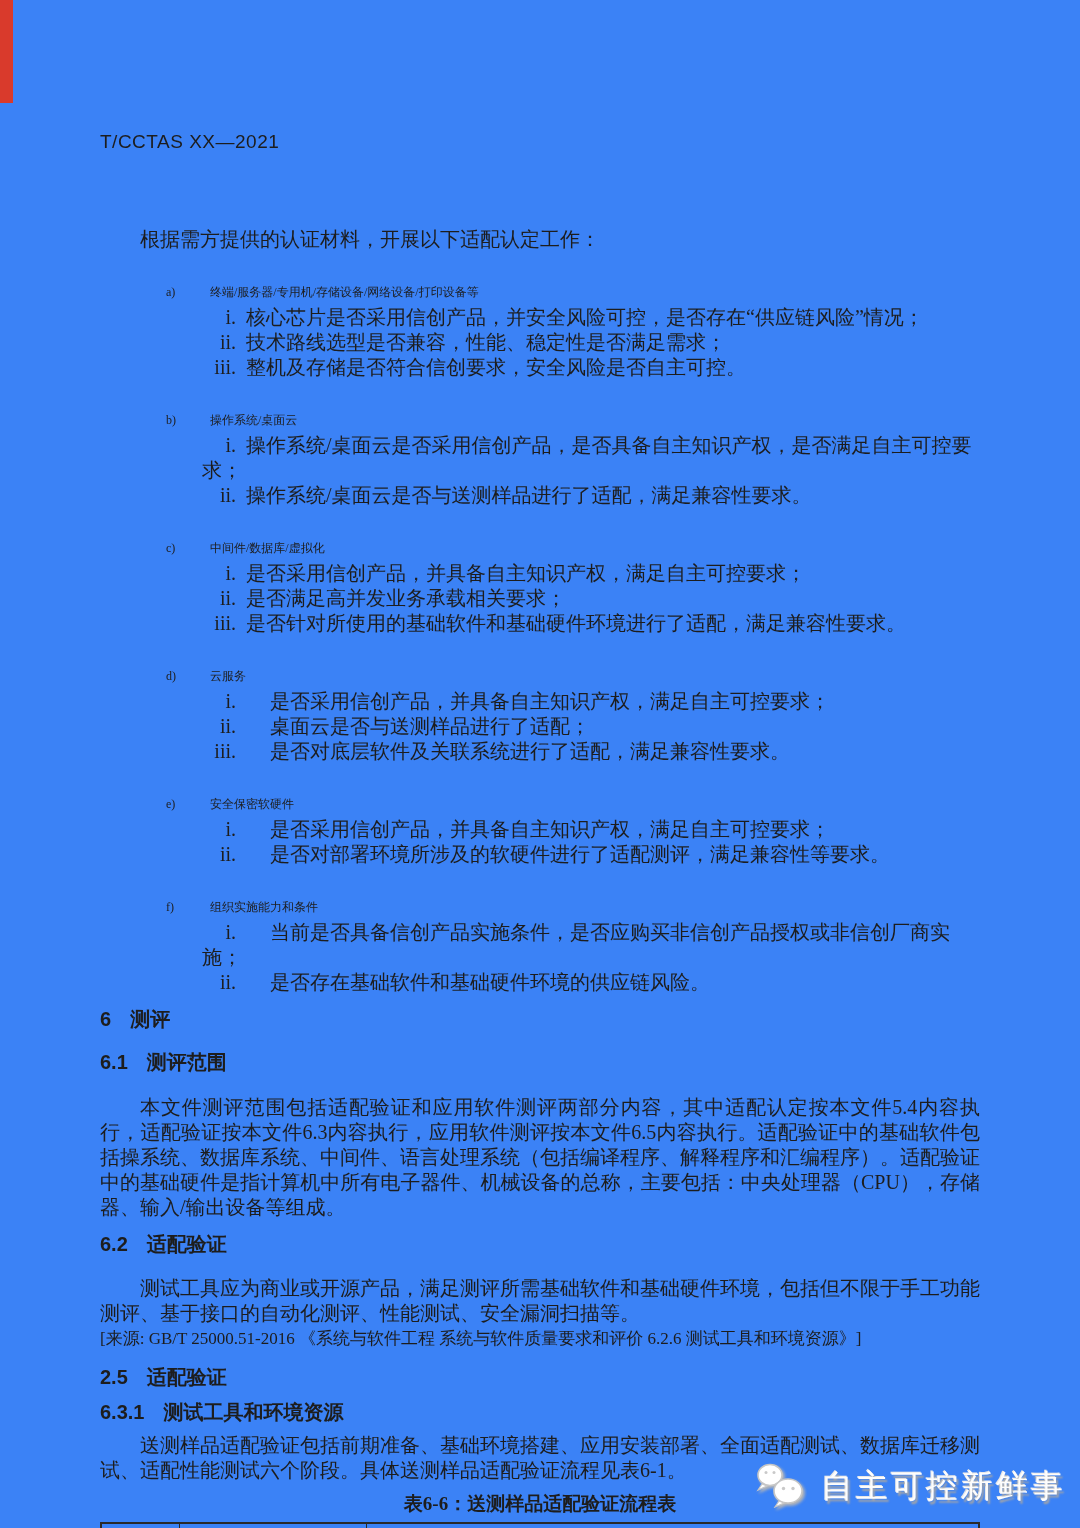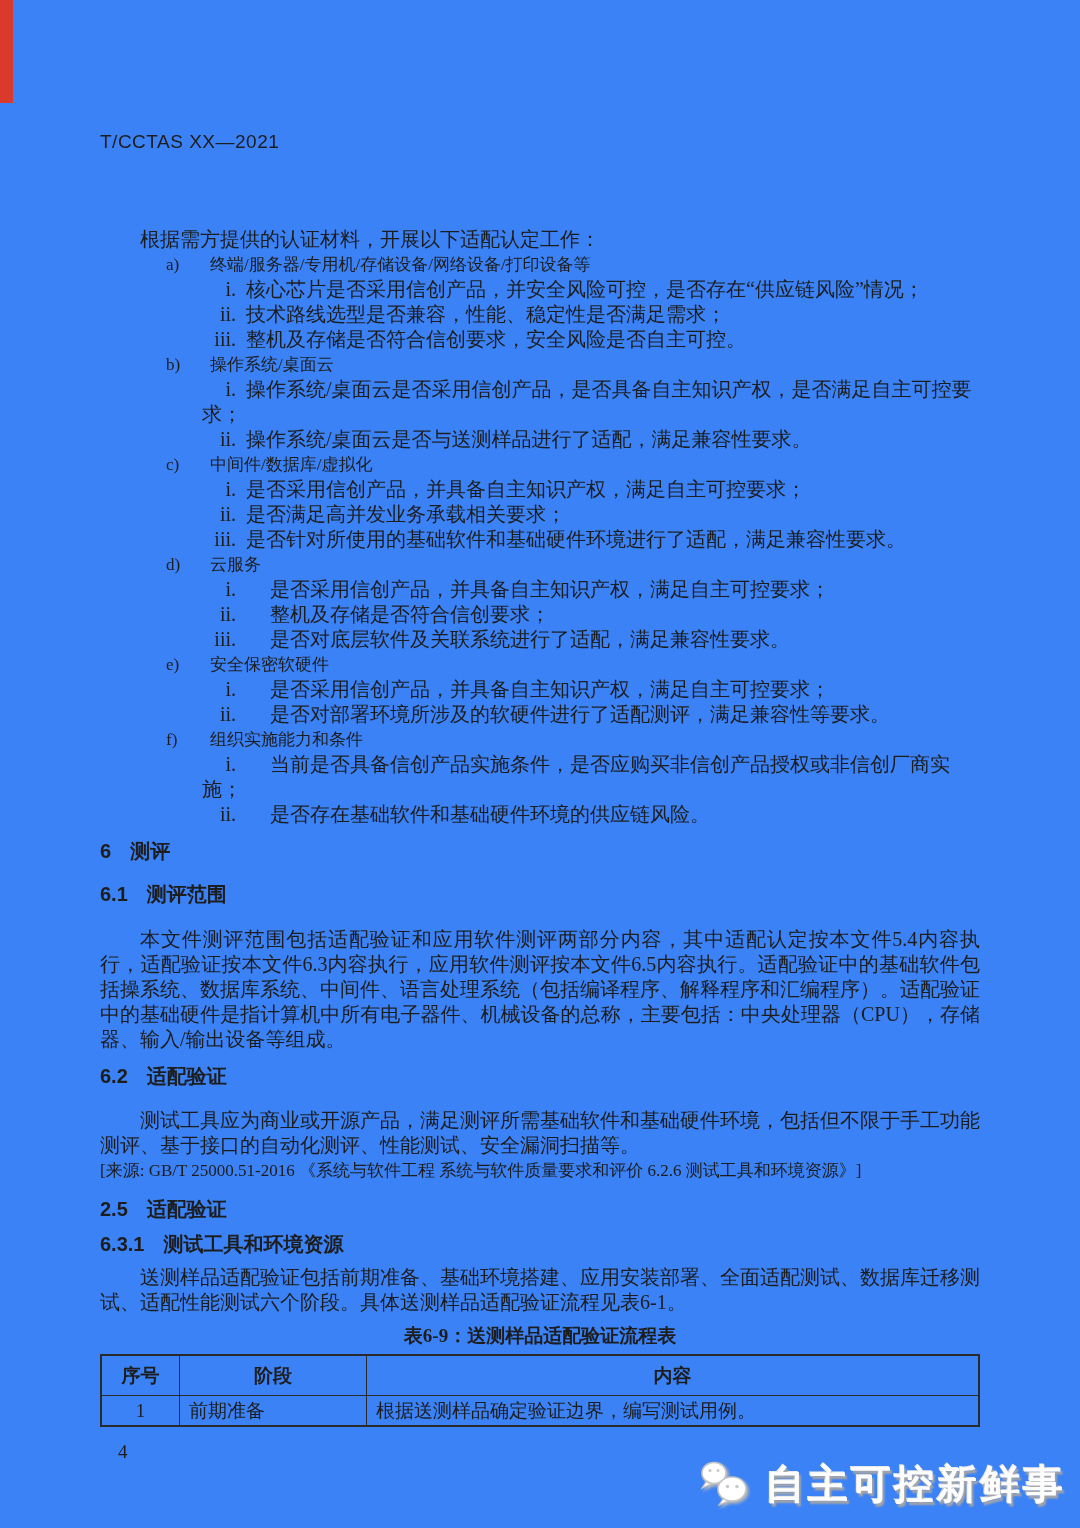--- a/index.html
+++ b/index.html
@@ -19,21 +19,21 @@
   .doc-code{
     margin-top:131px;
     font-family:"Liberation Sans", sans-serif;
     font-size:19px;letter-spacing:0.5px;
   }
   .intro{
     margin-top:74px;
     font-size:20px;line-height:25px;
     text-indent:2em;
   }
-  .li-head{font-size:17px;line-height:25px;padding-left:66px;}
+  .li-head{font-size:12px;line-height:25px;padding-left:66px;margin-top:28px;}
   .alpha{display:inline-block;width:44px;}
   .li-sub{font-size:20px;line-height:25px;padding-left:102px;}
   .rn{display:inline-block;width:34px;text-align:right;margin-right:10px;}
   .wide .rn{margin-right:34px;}
   .h1{
     font-family:Liberation Sans, sans-serif;
     font-weight:bold;font-size:20px;line-height:25px;
   }
   .h1 .hnum{display:inline-block;margin-right:19px;}
   .mt-sec{margin-top:12px;}
@@ -63,21 +63,21 @@
   th.c-num{width:59px;}
   th.c-stage,td.c-stage{width:168px;}
   .pageno{margin-top:14px;padding-left:18px;font-size:19px;}
   .watermark{
     position:absolute;right:14px;bottom:16px;
     display:flex;align-items:center;gap:14px;
   }
   .wm-icon{filter:drop-shadow(2px 2px 1.5px #b6b6b6);}
   .wm-text{
     font-family:"Liberation Sans", sans-serif;
-    font-weight:bold;font-size:40px;letter-spacing:3px;
+    font-weight:normal;font-size:32px;letter-spacing:3px;
     color:#fdfdfd;
     text-shadow:2px 3px 2px #a6a6a6, -1px -1px 0 #e8e8e8;
   }
 </style>
 </head>
 <body>
 
 <div class="page">
   <div class="edge-bar" style="background:#d93a2c;"></div>
 
@@ -105,21 +105,21 @@
         <span class="alpha">c)</span><span>中间件/数据库/虚拟化</span>
       </div>
       <div class="li-sub"><span class="rn">i.</span><span>是否采用信创产品，并具备自主知识产权，满足自主可控要求；</span></div>
       <div class="li-sub"><span class="rn">ii.</span><span>是否满足高并发业务承载相关要求；</span></div>
       <div class="li-sub"><span class="rn">iii.</span><span>是否针对所使用的基础软件和基础硬件环境进行了适配，满足兼容性要求。</span></div>
 
       <div class="li-head">
         <span class="alpha">d)</span><span>云服务</span>
       </div>
       <div class="li-sub wide"><span class="rn">i.</span><span>是否采用信创产品，并具备自主知识产权，满足自主可控要求；</span></div>
-      <div class="li-sub wide"><span class="rn">ii.</span><span>整机及存储是否符合信创要求；</span></div>
+      <div class="li-sub wide"><span class="rn">ii.</span><span>桌面云是否与送测样品进行了适配；</span></div>
       <div class="li-sub wide"><span class="rn">iii.</span><span>是否对底层软件及关联系统进行了适配，满足兼容性要求。</span></div>
 
       <div class="li-head">
         <span class="alpha">e)</span><span>安全保密软硬件</span>
       </div>
       <div class="li-sub wide"><span class="rn">i.</span><span>是否采用信创产品，并具备自主知识产权，满足自主可控要求；</span></div>
       <div class="li-sub wide"><span class="rn">ii.</span><span>是否对部署环境所涉及的软硬件进行了适配测评，满足兼容性等要求。</span></div>
 
       <div class="li-head">
         <span class="alpha">f)</span><span>组织实施能力和条件</span>
@@ -145,21 +145,21 @@
 
     <div class="h1" style="margin-top:14px;">
       <span class="hnum">2.5</span><span>适配验证</span>
     </div>
 
     <div class="h1" style="margin-top:10px;">
       <span class="hnum">6.3.1</span><span>测试工具和环境资源</span>
     </div>
     <div class="para" style="margin-top:8px;">送测样品适配验证包括前期准备、基础环境搭建、应用安装部署、全面适配测试、数据库迁移测试、适配性能测试六个阶段。具体送测样品适配验证流程见表6-1。</div>
 
-    <div class="tbl-title">表6-9：送测样品适配验证流程表</div>
+    <div class="tbl-title">表6-6：送测样品适配验证流程表</div>
     <table class="flow">
       <tbody>
           <tr>
         <th class="c-num">序号</th>
         <th class="c-stage">阶段</th>
         <th>内容</th>
       </tr>
       <tr>
         <td class="c-num">1</td>
         <td class="c-stage">前期准备</td>

